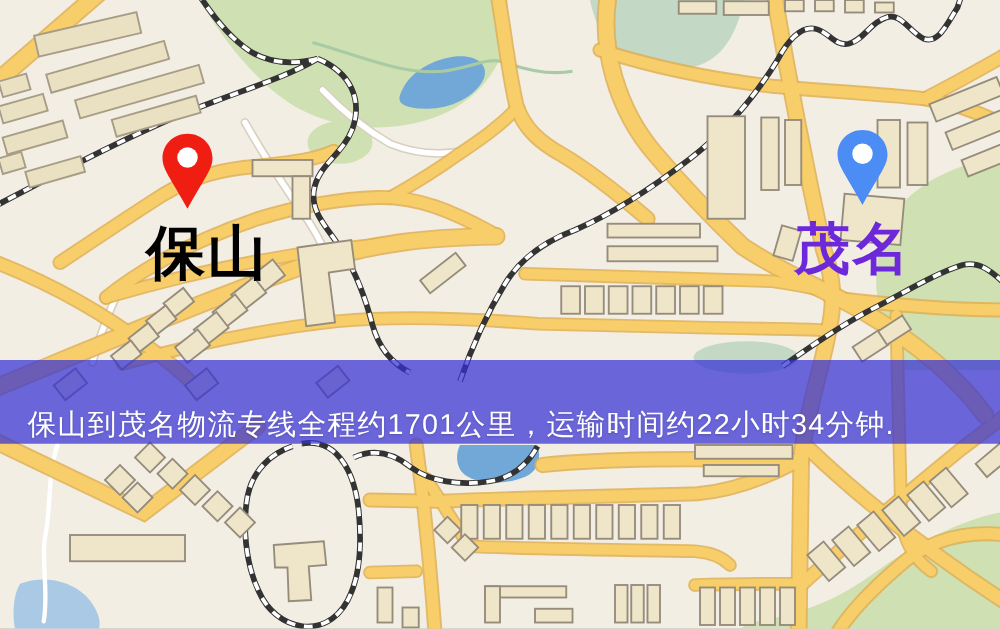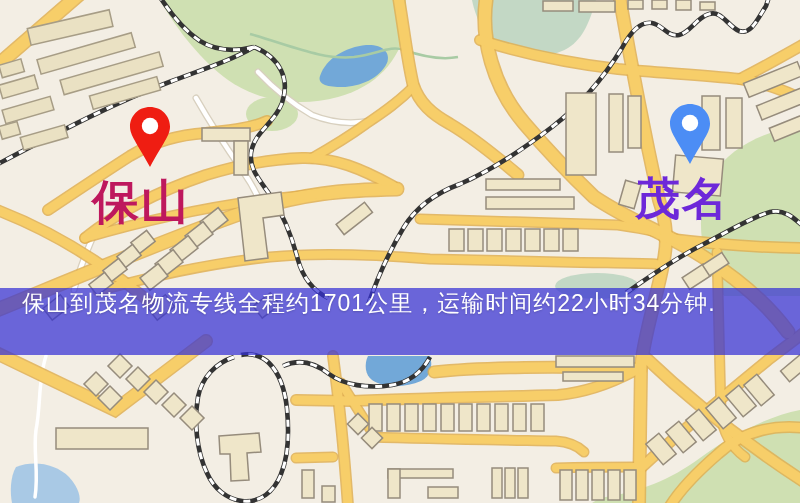--- a/index.html
+++ b/index.html
@@ -6,21 +6,21 @@
   .stage{position:relative;width:800px;height:503px;overflow:hidden;
          font-family:"Liberation Sans",sans-serif;background:#F3EEE4;}
   .stage svg.map{position:absolute;left:0;top:0;}
   .marker{position:absolute;pointer-events:none;}
   .marker svg{display:block;}
   .marker-label{position:absolute;font-weight:bold;white-space:nowrap;
                 letter-spacing:2px;line-height:1;}
   .origin-label{left:92px;top:178px;font-size:47px;}
   .dest-label{left:635px;top:176px;font-size:45px;}
   .banner{position:absolute;left:0;top:288px;width:800px;height:67px;
-          display:flex;align-items:flex-start;box-sizing:border-box;padding-left:22px;}
+          display:flex;align-items:flex-end;box-sizing:border-box;padding-left:22px;}
   .banner span{font-size:23px;letter-spacing:1px;
                text-shadow:0 1px 2px rgba(0,0,0,0.18);}
   
   .park{fill:#CFE0B2;stroke:none;}
   .park2{fill:#C3D8C5;stroke:none;}
   .water{fill:#72A8D8;}
   .water2{fill:#A9C9E5;}
   .stream{fill:none;stroke:#A8CBA4;stroke-width:2.5;}
   .wcase{fill:none;stroke:#D8D0BF;stroke-width:7;stroke-linecap:round;}
   .wroad{fill:none;stroke:#FFFFFF;stroke-width:4.5;stroke-linecap:round;}
@@ -256,21 +256,21 @@
       <rect class="bld" x="782" y="361" width="26" height="14" transform="rotate(-40 795 368)"></rect>
     </g>
   </svg>
 
   <div class="marker" style="left:127px;top:101px">
     <svg width="46" height="72" viewBox="0 0 46 62" style="pointer-events:auto">
       <path class="pin-body" d="M23 1 C11.5 1 3 9.8 3 20.6 C3 29.5 9.5 36.5 23 61 C36.5 36.5 43 29.5 43 20.6 C43 9.8 34.5 1 23 1 Z" fill="#EF1D12"></path>
       <circle cx="23" cy="20" r="8.2" fill="#FFFFFF"></circle>
     </svg>
   </div>
-  <div class="marker-label origin-label" style="color: #be185d;">保山</div>
+  <div class="marker-label origin-label" style="color: #000000; margin-left: 25px;">保山</div>
 
   <div class="marker" style="left:667px;top:98px">
     <svg width="46" height="72" viewBox="0 0 46 62" style="pointer-events:auto">
       <path class="pin-body" d="M23 1 C11.5 1 3 9.8 3 20.6 C3 29.5 9.5 36.5 23 61 C36.5 36.5 43 29.5 43 20.6 C43 9.8 34.5 1 23 1 Z" fill="#4C8DF5"></path>
       <circle cx="23" cy="20" r="8.2" fill="#FFFFFF"></circle>
     </svg>
   </div>
   <div class="marker-label dest-label" style="color: #6d28d9;">茂名</div>
 
   <div class="banner" style="background: rgba(53, 49, 212, 0.72);">

